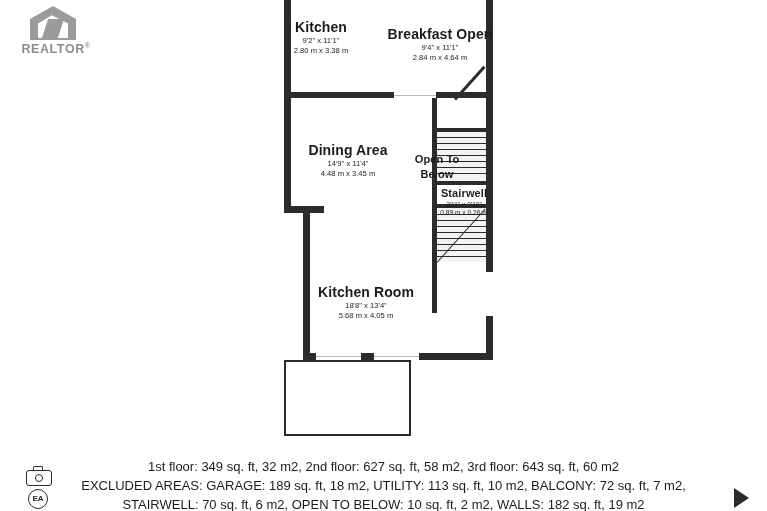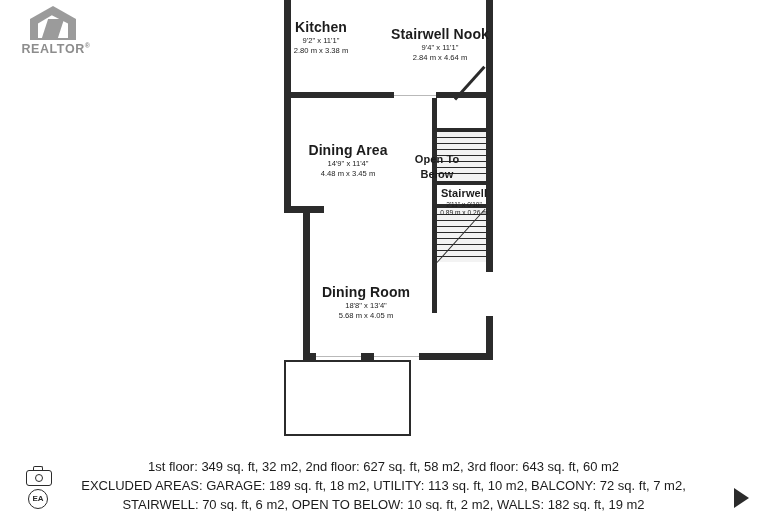--- a/index.html
+++ b/index.html
@@ -291,21 +291,21 @@
 
   <div class="balcony-box" style="left:284px; top:360px; width:127px; height:76px;"></div>
 
   <div class="room-label" style="left:266px; top:18px; width:110px;">
     <div class="nm">Kitchen</div>
     <div class="dim">9'2" x 11'1"</div>
     <div class="dim">2.80 m x 3.38 m</div>
   </div>
 
   <div class="room-label" style="left:382px; top:25px; width:116px;">
-    <div class="nm">Stairwell Nook</div>
+    <div class="nm">Breakfast Open</div>
     <div class="dim">9'4" x 11'1"</div>
     <div class="dim">2.84 m x 4.64 m</div>
   </div>
 
   <div class="room-label" style="left:290px; top:141px; width:116px;">
     <div class="nm">Dining Area</div>
     <div class="dim">14'9" x 11'4"</div>
     <div class="dim">4.48 m x 3.45 m</div>
   </div>
 
@@ -313,21 +313,21 @@
     <div class="nm">Open To Below</div>
   </div>
 
   <div class="room-label small" style="left:414px; top:186px; width:100px;">
     <div class="nm">Stairwell</div>
     <div class="dim">2'11" x 0'10"</div>
     <div class="dim">0.89 m x 0.26 m</div>
   </div>
 
   <div class="room-label" style="left:307px; top:283px; width:118px;">
-    <div class="nm">Dining Room</div>
+    <div class="nm">Kitchen Room</div>
     <div class="dim">18'8" x 13'4"</div>
     <div class="dim">5.68 m x 4.05 m</div>
   </div>
 
 </div>
 
 <div class="footer">
   <div class="line">1st floor: 349 sq. ft, 32 m2, 2nd floor: 627 sq. ft, 58 m2, 3rd floor: 643 sq. ft, 60 m2</div>
   <div class="line">EXCLUDED AREAS: GARAGE: 189 sq. ft, 18 m2, UTILITY: 113 sq. ft, 10 m2, BALCONY: 72 sq. ft, 7 m2,</div>
   <div class="line">STAIRWELL: 70 sq. ft, 6 m2, OPEN TO BELOW: 10 sq. ft, 2 m2, WALLS: 182 sq. ft, 19 m2</div>

